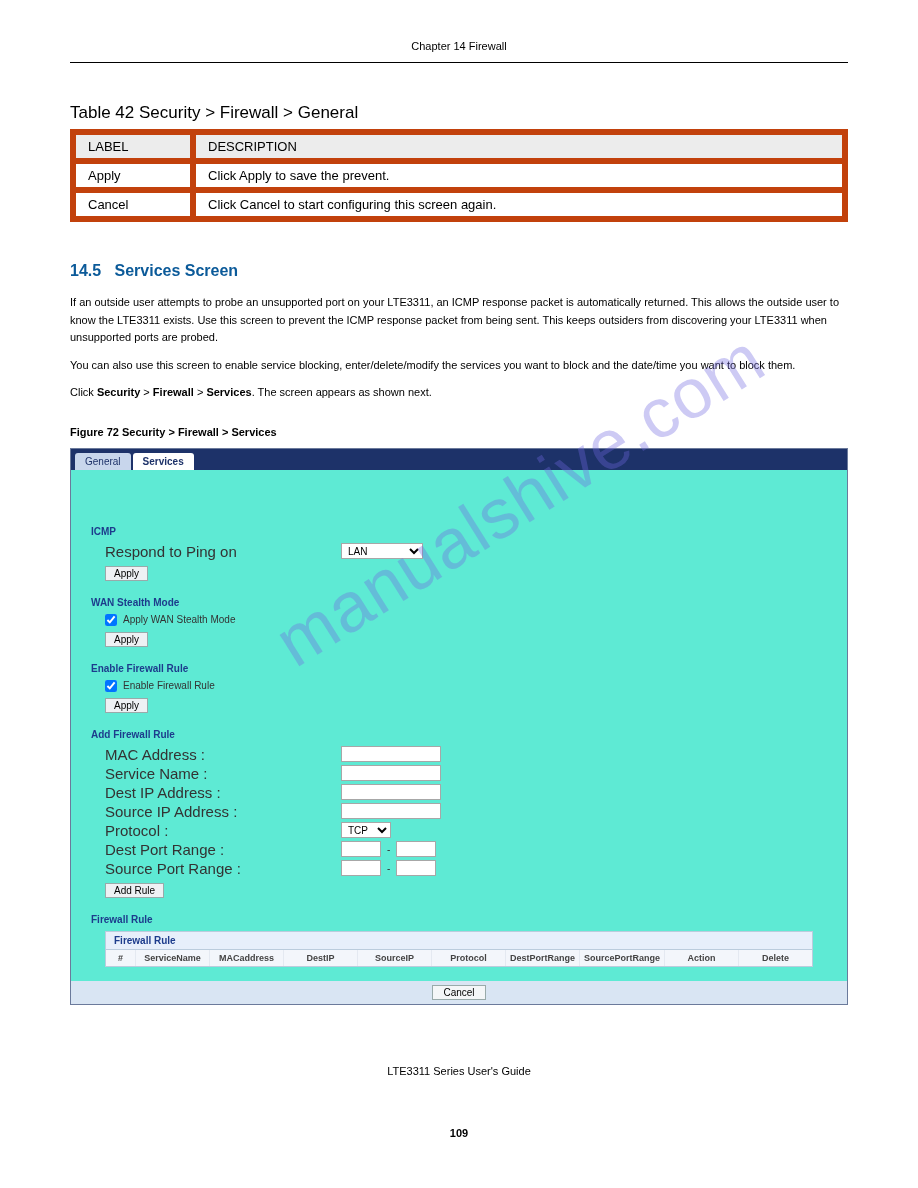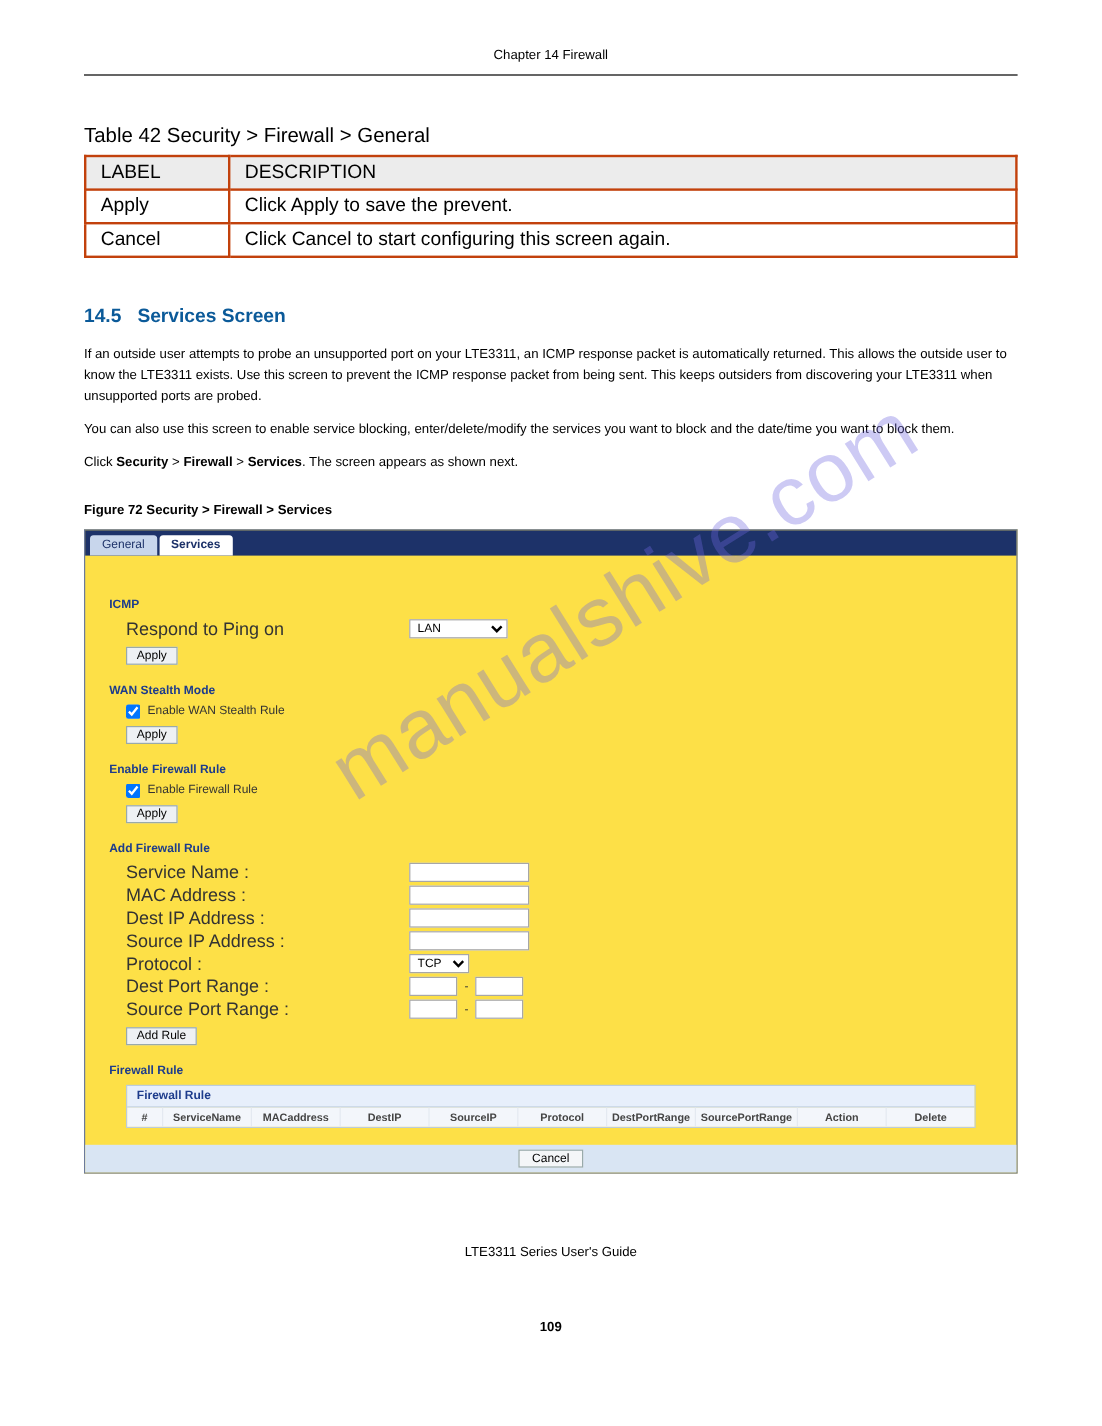--- a/index.html
+++ b/index.html
@@ -13,57 +13,57 @@
     padding: 40px 70px 60px 70px;
     position: relative;
   }
   .top-rule { border-top: 1px solid #000; margin: 10px 0 40px 0; }
   .header-row { display: flex; justify-content: center; font-size: 11px; margin-bottom: 6px; }
   .table-intro { font-size: 17px; margin-bottom: 6px; }
   table.ref-table {
     border-collapse: collapse; width: 100%; margin-bottom: 40px;
   }
   table.ref-table th, table.ref-table td {
-    border: 2px solid #c2410c; padding: 4px 12px; font-size: 16px;
+    border: 6px solid #c2410c; padding: 4px 12px; font-size: 13px;
     text-align: left; vertical-align: top;
   }
   table.ref-table th { background: #ececec; font-weight: normal; }
   table.ref-table td:first-child, table.ref-table th:first-child { width: 120px; }
   .section-heading {
     font-size: 16px; font-weight: bold; color: #0b5a99;
     margin: 30px 0 14px 0;
   }
   .body-text { font-size: 11px; line-height: 1.6; margin-bottom: 10px; }
   .body-text .bold { font-weight: bold; }
   .fig-caption { font-size: 11px; font-weight: bold; margin: 24px 0 10px 0; }
 
   
   .ui-panel {
     border: 1px solid #6b7a9b;
-    background: #fde047;
+    background: #5eead4;
     font-size: 10px;
     color: #333;
   }
   .ui-tabbar {
     background: #1d3269;
     display: flex;
     padding: 4px 4px 0 4px;
     gap: 2px;
   }
   .ui-tab {
     padding: 3px 10px;
     font-size: 10px;
     cursor: pointer;
     border-top-left-radius: 3px;
     border-top-right-radius: 3px;
   }
   .ui-tab.inactive { background: #c8d6ec; color: #1d3269; }
   .ui-tab.active { background: #fff; color: #1d3269; font-weight: bold; }
 
-  .ui-body { padding: 28px 20px 4px 20px; }
+  .ui-body { padding: 28px 20px 4px 20px; margin-top: 20px; }
   .ui-section-title {
     color: #1d3c8c; font-weight: bold; font-size: 10px;
     margin: 8px 0 6px 0;
   }
   .ui-row { display: flex; align-items: center; margin: 2px 0 2px 14px; gap: 6px; }
   .ui-label { width: 230px; font-size: 15px; color: #333; }
   .ui-select, .ui-input, .ui-input-small {
     border: 1px solid #a7a7a7; background: #fff; font-size: 10px;
     height: 16px; padding: 0 2px;
   }
@@ -178,40 +178,40 @@
       <select class="ui-select">
         <option>LAN</option>
       </select>
     </div>
     <button class="ui-btn">Apply</button>
 
     
     <div class="ui-section-title">WAN Stealth Mode</div>
     <div class="ui-row">
       <input type="checkbox" checked="" class="ui-checkbox" style="">
-      <span>Enable WAN Stealth Rule</span>
+      <span>Apply WAN Stealth Mode</span>
     </div>
     <button class="ui-btn">Apply</button>
 
     
     <div class="ui-section-title">Enable Firewall Rule</div>
     <div class="ui-row">
       <input type="checkbox" checked="" class="ui-checkbox" style="">
       <span>Enable Firewall Rule</span>
     </div>
     <button class="ui-btn">Apply</button>
 
     
     <div class="ui-section-title">Add Firewall Rule</div>
     <div class="ui-row">
+      <span class="ui-label">MAC Address :</span>
+      <input class="ui-input" style="">
+    </div>
+    <div class="ui-row">
       <span class="ui-label">Service Name :</span>
-      <input class="ui-input" style="">
-    </div>
-    <div class="ui-row">
-      <span class="ui-label">MAC Address :</span>
       <input class="ui-input" style="">
     </div>
     <div class="ui-row">
       <span class="ui-label">Dest IP Address :</span>
       <input class="ui-input" style="">
     </div>
     <div class="ui-row">
       <span class="ui-label">Source IP Address :</span>
       <input class="ui-input" style="">
     </div>

